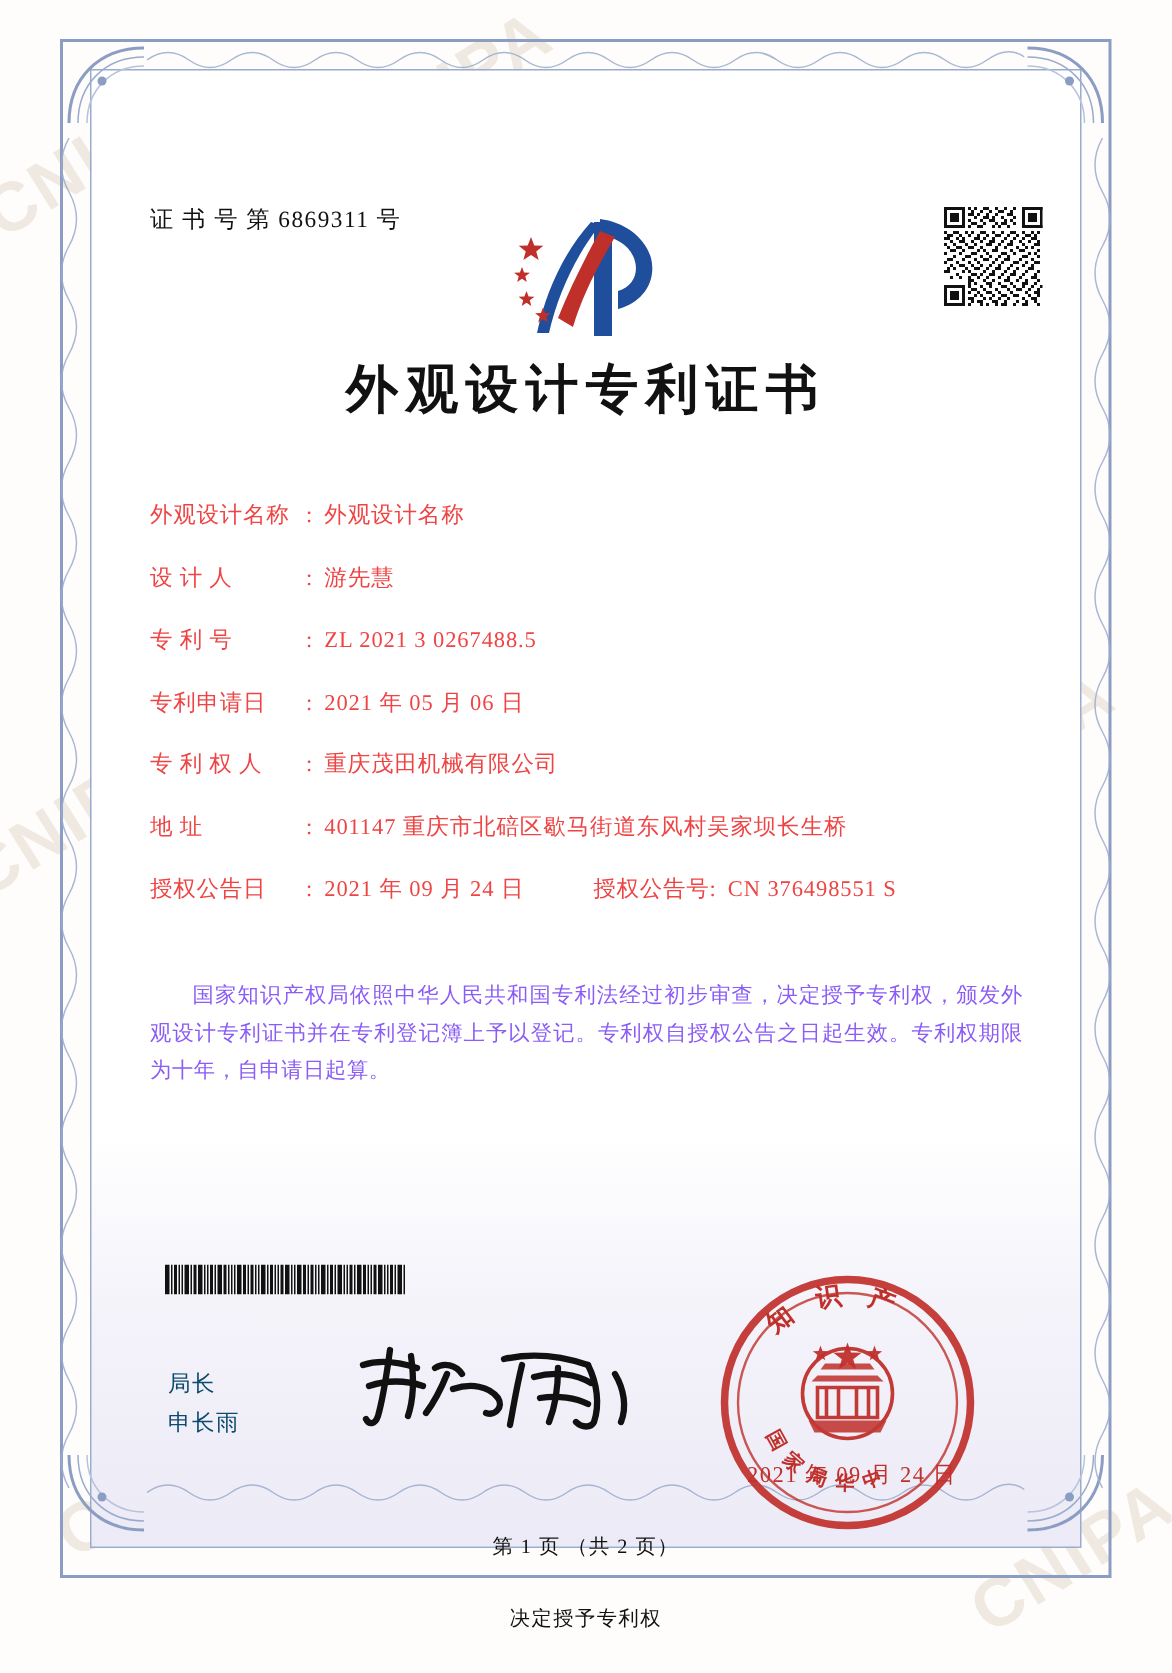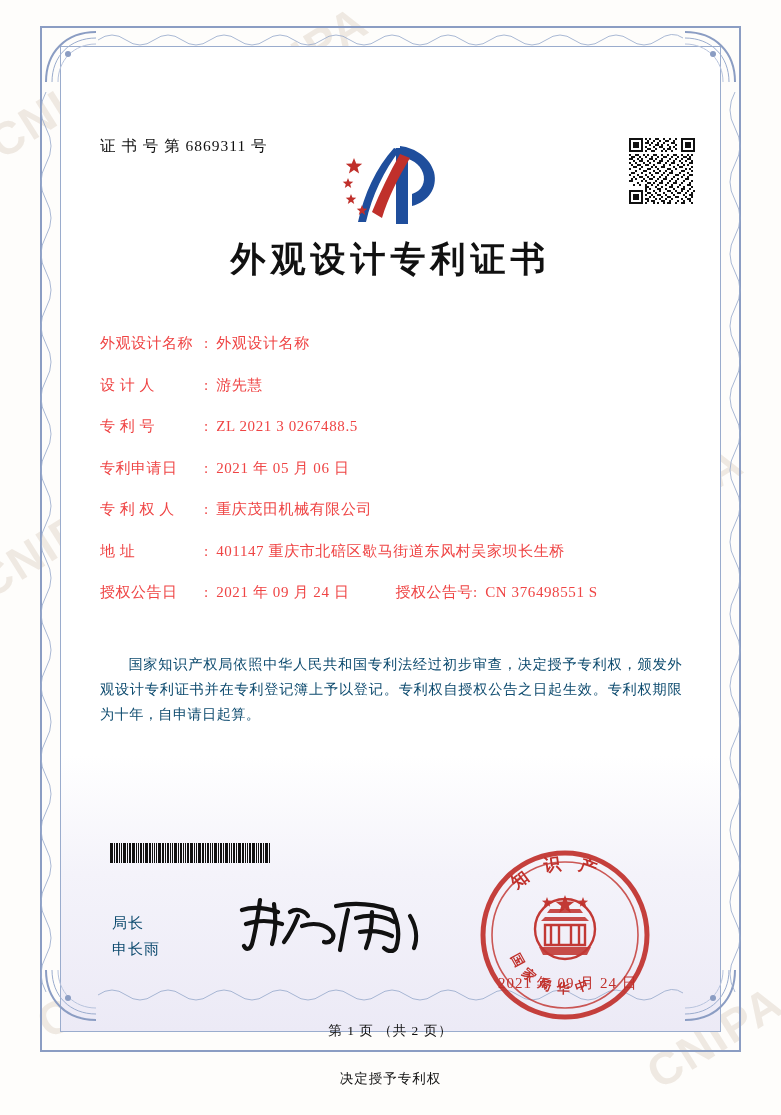--- a/index.html
+++ b/index.html
@@ -148,21 +148,21 @@
 
   .row-inline { display: flex; align-items: baseline; }
   .row-inline .second-label { margin-left: 46px; min-width: 0; }
 
   
   .para-wrap {
     position: absolute;
     left: 100px;
     top: 652px;
     width: 582px;
-    color: #0c4a6e;
+    color: #8b5cf6;
   }
   .para {
     font-size: 14.2px;
     line-height: 25px;
     text-indent: 2em;
     text-align: justify;
     letter-spacing: 0.4px;
     margin: 0 0 2px 0;
   }
 

